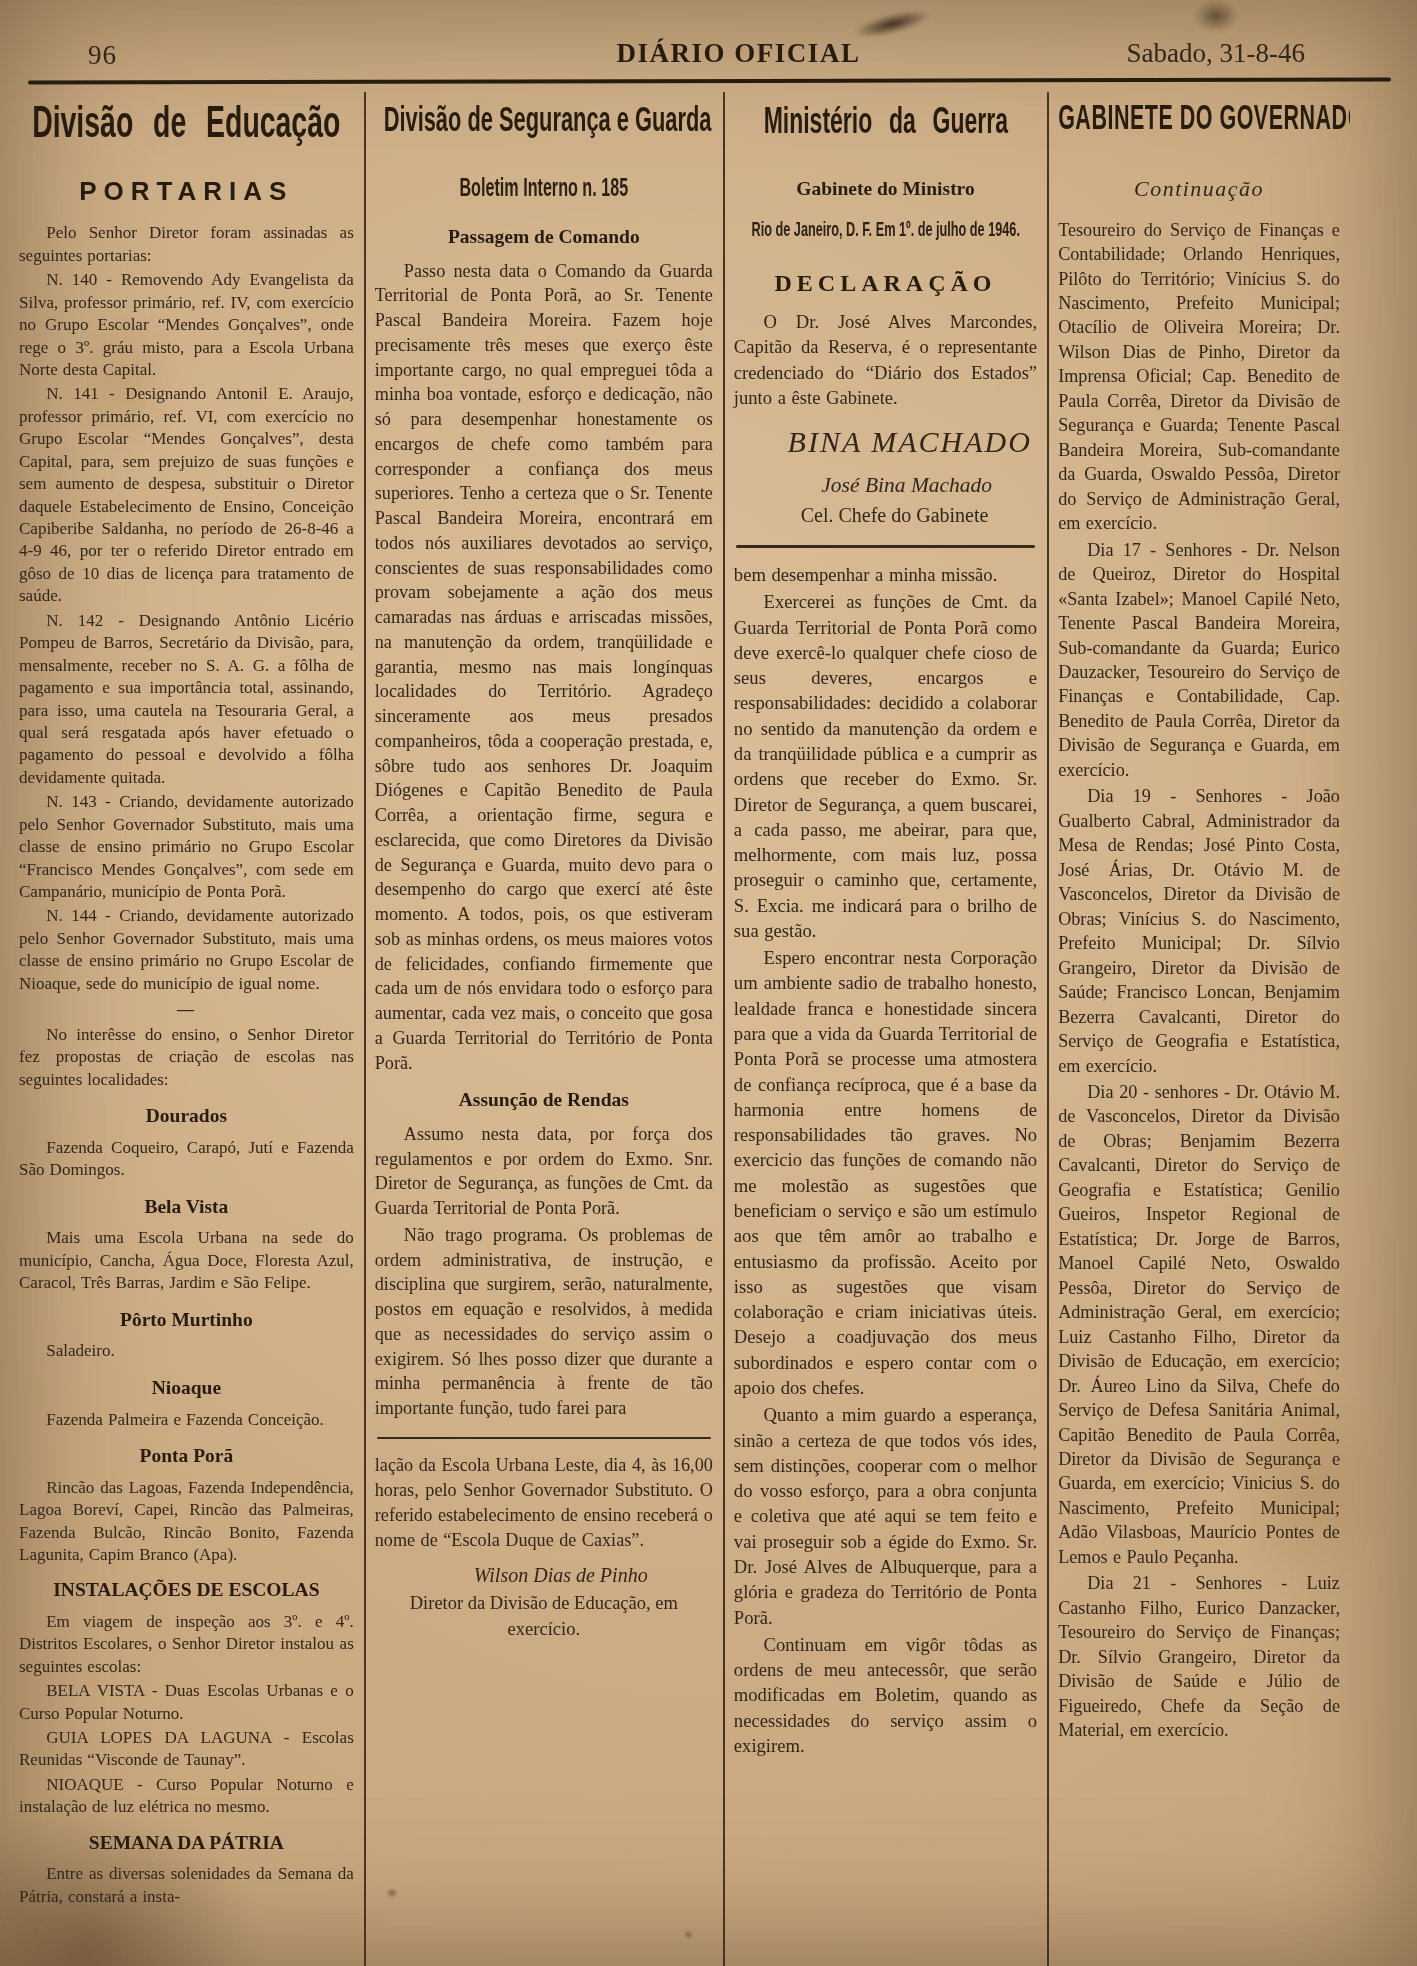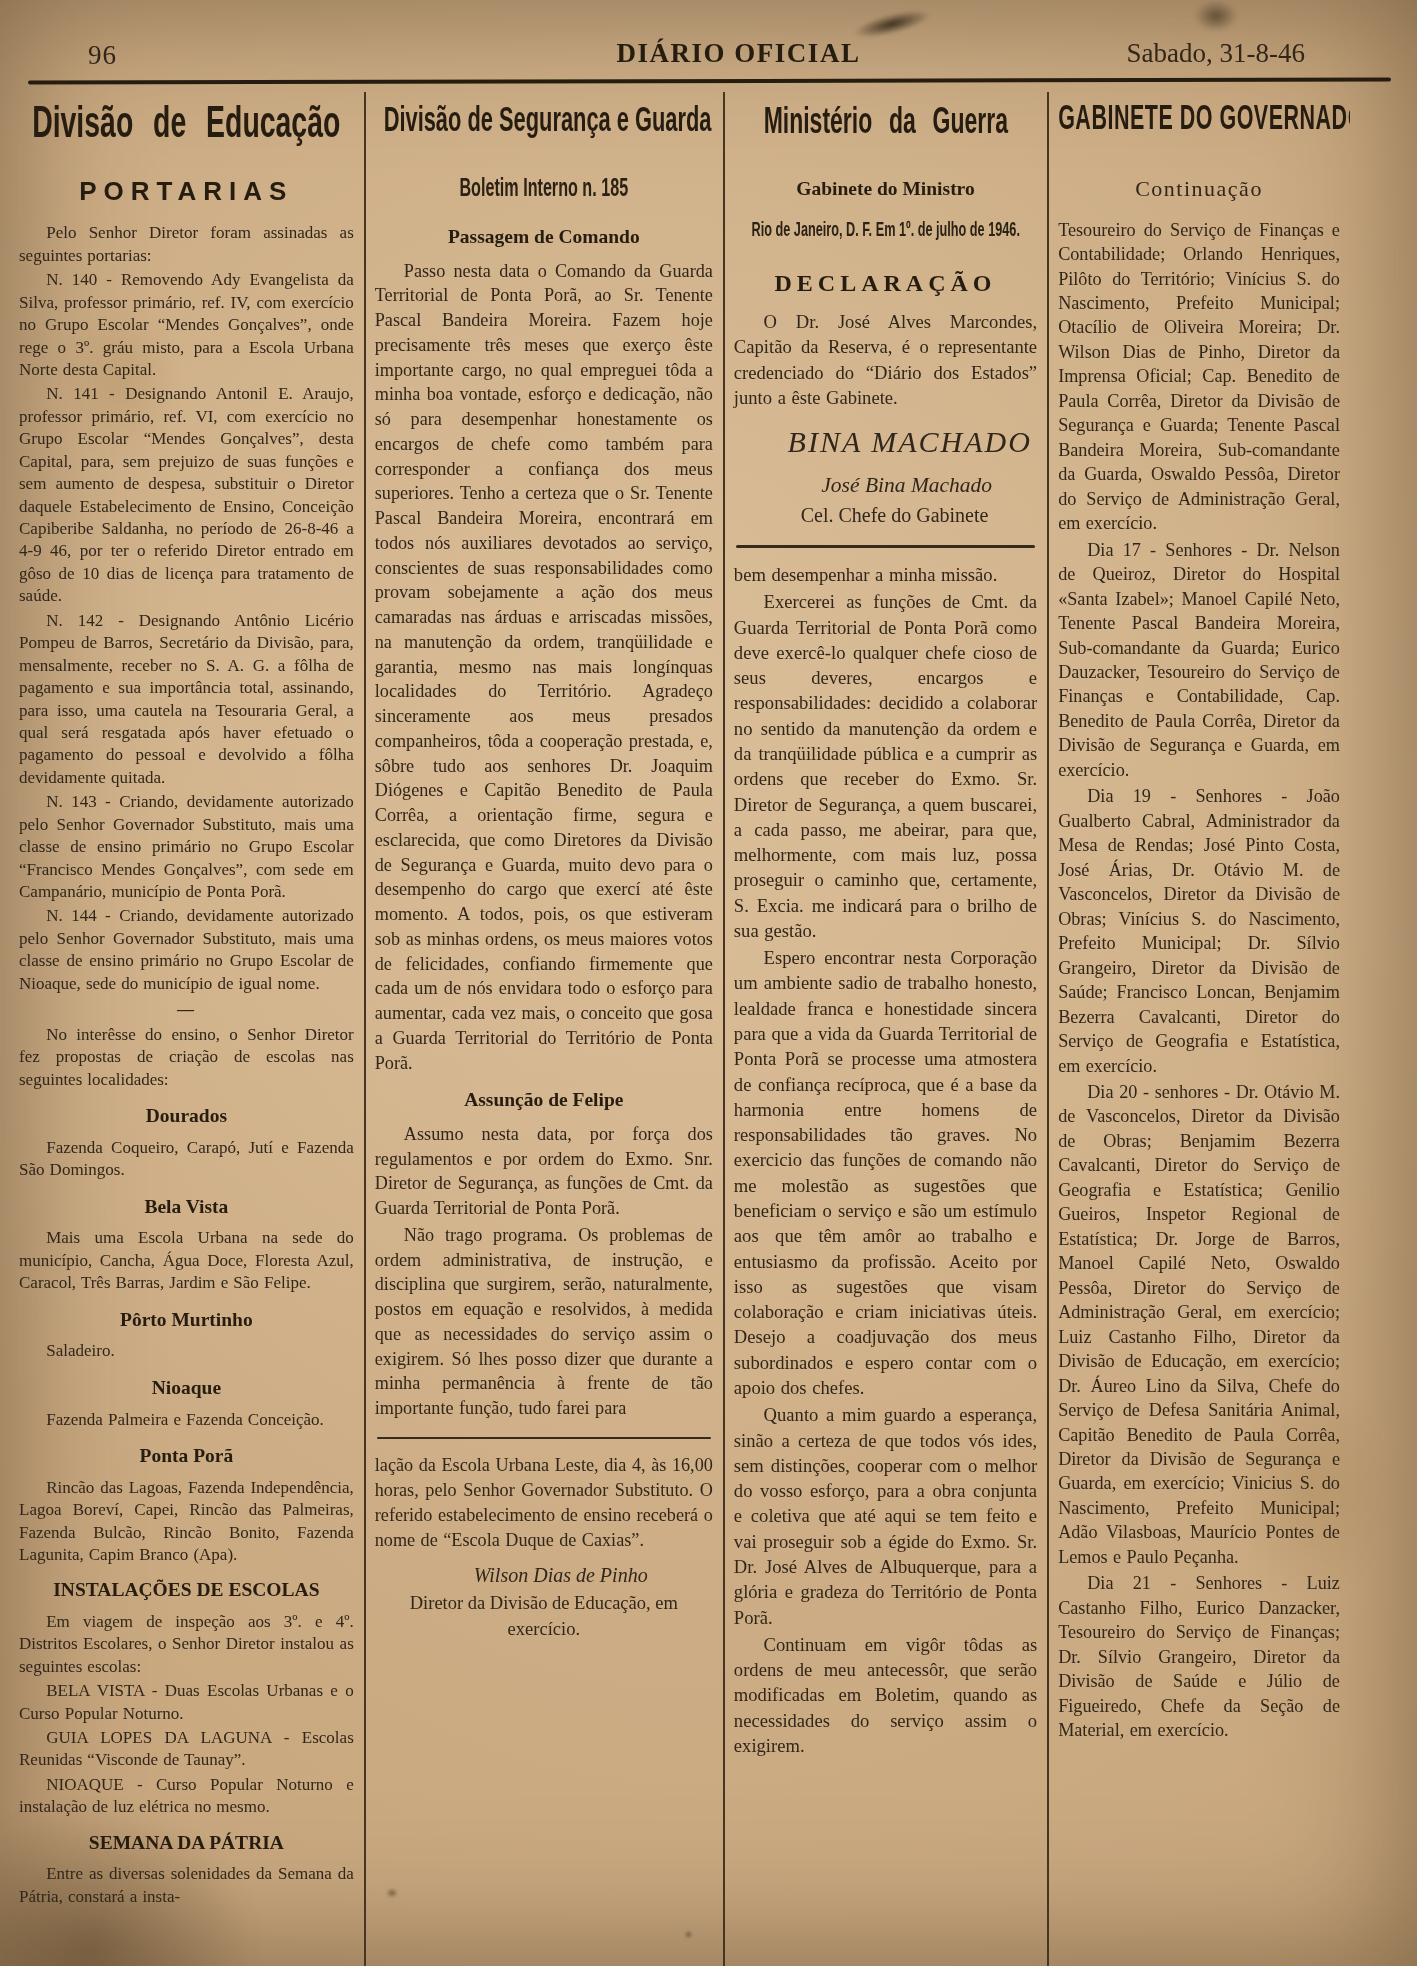--- a/index.html
+++ b/index.html
@@ -46,21 +46,21 @@
   .col2 .b-col-title{height:58px;padding-top:10px;font-size:23px;margin-bottom:4px;}
   .col2 .b-col-title .txt{transform:scale(0.95,1.55);}
   .col3 .b-col-title{height:56px;padding-top:10px;font-size:25px;margin-bottom:2px;}
   .col3 .b-col-title .txt{transform:scale(0.92,1.5);word-spacing:0.45em;}
   .col4 .b-col-title{height:58px;padding-top:10px;font-size:21.5px;}
   .col4 .b-col-title .txt{transform:scale(1.0,1.65);letter-spacing:0.5px;}
   .b-subtitle-gothic{text-align:center;font-family:"Liberation Sans",sans-serif;font-weight:700;color:#2c2115;line-height:1;height:34px;padding-top:8px;margin-bottom:6px;}
   .b-subtitle-gothic .txt{display:inline-block;white-space:nowrap;}
   .col2 .b-subtitle-gothic .txt{font-size:17px;transform:scale(0.95,1.5);}
   .col3 .b-subtitle-gothic .txt{font-size:13.5px;transform:scale(0.94,1.55);}
-  .b-subtitle-italic{text-align:center;font-size:22px;letter-spacing:1.5px;margin:8px 0 14px;}
+  .b-subtitle-italic{text-align:center;font-style:italic;font-size:22px;letter-spacing:1.5px;margin:8px 0 14px;}
   .b-heading-sans{text-align:center;font-family:Liberation Sans, sans-serif;font-weight:700;font-size:26px;letter-spacing:7px;margin:8px 0 14px;color:var(--ink-strong);}
   .b-heading-serif{text-align:center;font-weight:700;font-size:24px;letter-spacing:5px;margin:14px 0 10px;color:var(--ink-strong);}
   .b-heading2{text-align:center;font-weight:700;font-size:19.5px;line-height:1.25;margin:12px 4px 8px;color:var(--ink-strong);}
   .b-subheading{text-align:center;font-weight:700;font-size:19.5px;margin:12px 0 8px;color:var(--ink-strong);}
   .b-dash{text-align:center;font-weight:700;margin:4px 0 2px;letter-spacing:2px;}
   .b-rule{height:2.5px;background:#352a1b;margin:16px 2px 14px;border-radius:2px;}
   .b-sig-caps{text-align:center;padding-left:16%;font-style:italic;font-size:30px;letter-spacing:2px;margin:12px 0 2px;}
   .b-sig-italic{text-align:center;padding-left:14%;font-style:italic;font-size:21.5px;margin:8px 0 2px;}
   .b-sig-plain{text-align:center;padding-left:6%;font-size:20px;margin:2px 0 2px;}
   .col2 .b-sig-italic{padding-left:10%;font-size:20px;margin-top:10px;}
@@ -122,21 +122,21 @@
         <div class="b b-para"><span class="txt">GUIA LOPES DA LAGUNA - Escolas Reunidas “Visconde de Taunay”.</span></div>
         <div class="b b-para"><span class="txt">NIOAQUE - Curso Popular Noturno e instalação de luz elétrica no mesmo.</span></div>
         <div class="b b-heading2"><span class="txt">SEMANA DA PÁTRIA</span></div>
         <div class="b b-para"><span class="txt">Entre as diversas solenidades da Semana da Pátria, constará a insta-</span></div>
       </section>
     <section class="col col2">
         <div class="b b-col-title"><span class="txt">Divisão de Segurança e Guarda</span></div>
         <div class="b b-subtitle-gothic"><span class="txt">Boletim Interno n. 185</span></div>
         <div class="b b-subheading"><span class="txt">Passagem de Comando</span></div>
         <div class="b b-para"><span class="txt">Passo nesta data o Comando da Guarda Territorial de Ponta Porã, ao Sr. Tenente Pascal Bandeira Moreira. Fazem hoje precisamente três meses que exerço êste importante cargo, no qual empreguei tôda a minha boa vontade, esforço e dedicação, não só para desempenhar honestamente os encargos de chefe como também para corresponder a confiança dos meus superiores. Tenho a certeza que o Sr. Tenente Pascal Bandeira Moreira, encontrará em todos nós auxiliares devotados ao serviço, conscientes de suas responsabilidades como provam sobejamente a ação dos meus camaradas nas árduas e arriscadas missões, na manutenção da ordem, tranqüilidade e garantia, mesmo nas mais longínquas localidades do Território. Agradeço sinceramente aos meus presados companheiros, tôda a cooperação prestada, e, sôbre tudo aos senhores Dr. Joaquim Diógenes e Capitão Benedito de Paula Corrêa, a orientação firme, segura e esclarecida, que como Diretores da Divisão de Segurança e Guarda, muito devo para o desempenho do cargo que exercí até êste momento. A todos, pois, os que estiveram sob as minhas ordens, os meus maiores votos de felicidades, confiando firmemente que cada um de nós envidara todo o esforço para aumentar, cada vez mais, o conceito que gosa a Guarda Territorial do Território de Ponta Porã.</span></div>
-        <div class="b b-subheading"><span class="txt">Assunção de Felipe</span></div>
+        <div class="b b-subheading"><span class="txt">Assunção de Rendas</span></div>
         <div class="b b-para"><span class="txt">Assumo nesta data, por força dos regulamentos e por ordem do Exmo. Snr. Diretor de Segurança, as funções de Cmt. da Guarda Territorial de Ponta Porã.</span></div>
         <div class="b b-para"><span class="txt">Não trago programa. Os problemas de ordem administrativa, de instrução, e disciplina que surgirem, serão, naturalmente, postos em equação e resolvidos, à medida que as necessidades do serviço assim o exigirem. Só lhes posso dizer que durante a minha permanência à frente de tão importante função, tudo farei para</span></div>
         <div class="b b-rule"></div>
         <div class="b b-para-noindent"><span class="txt">lação da Escola Urbana Leste, dia 4, às 16,00 horas, pelo Senhor Governador Substituto. O referido estabelecimento de ensino receberá o nome de “Escola Duque de Caxias”.</span></div>
         <div class="b b-sig-italic"><span class="txt">Wilson Dias de Pinho</span></div>
         <div class="b b-sig-plain"><span class="txt">Diretor da Divisão de Educação, em exercício.</span></div>
       </section>
     <section class="col col3">
         <div class="b b-col-title"><span class="txt">Ministério da Guerra</span></div>
         <div class="b b-subheading"><span class="txt">Gabinete do Ministro</span></div>

